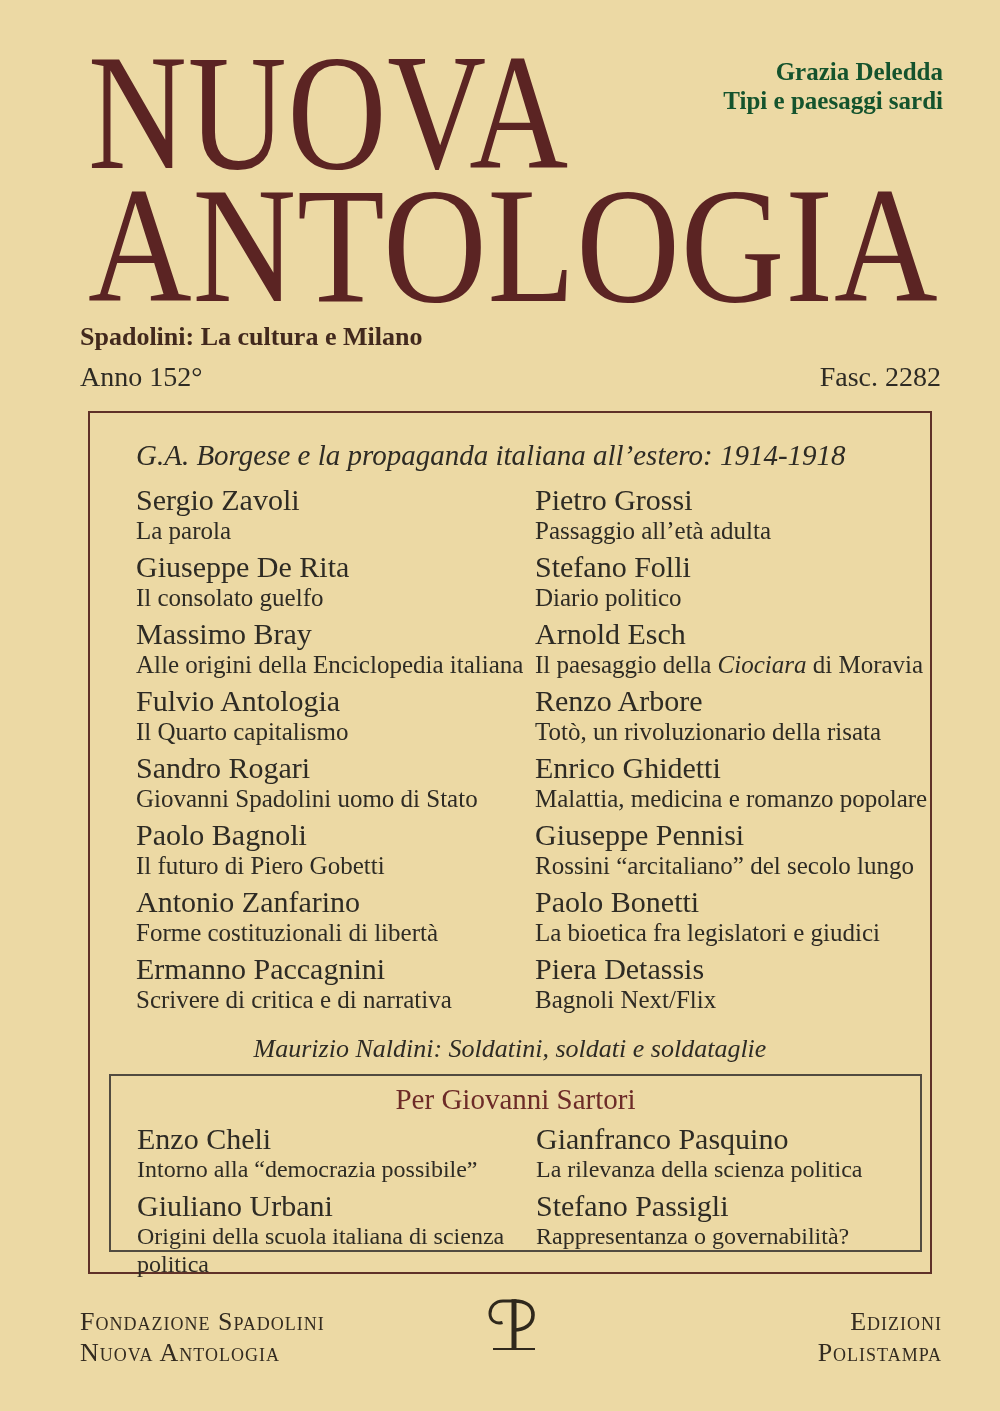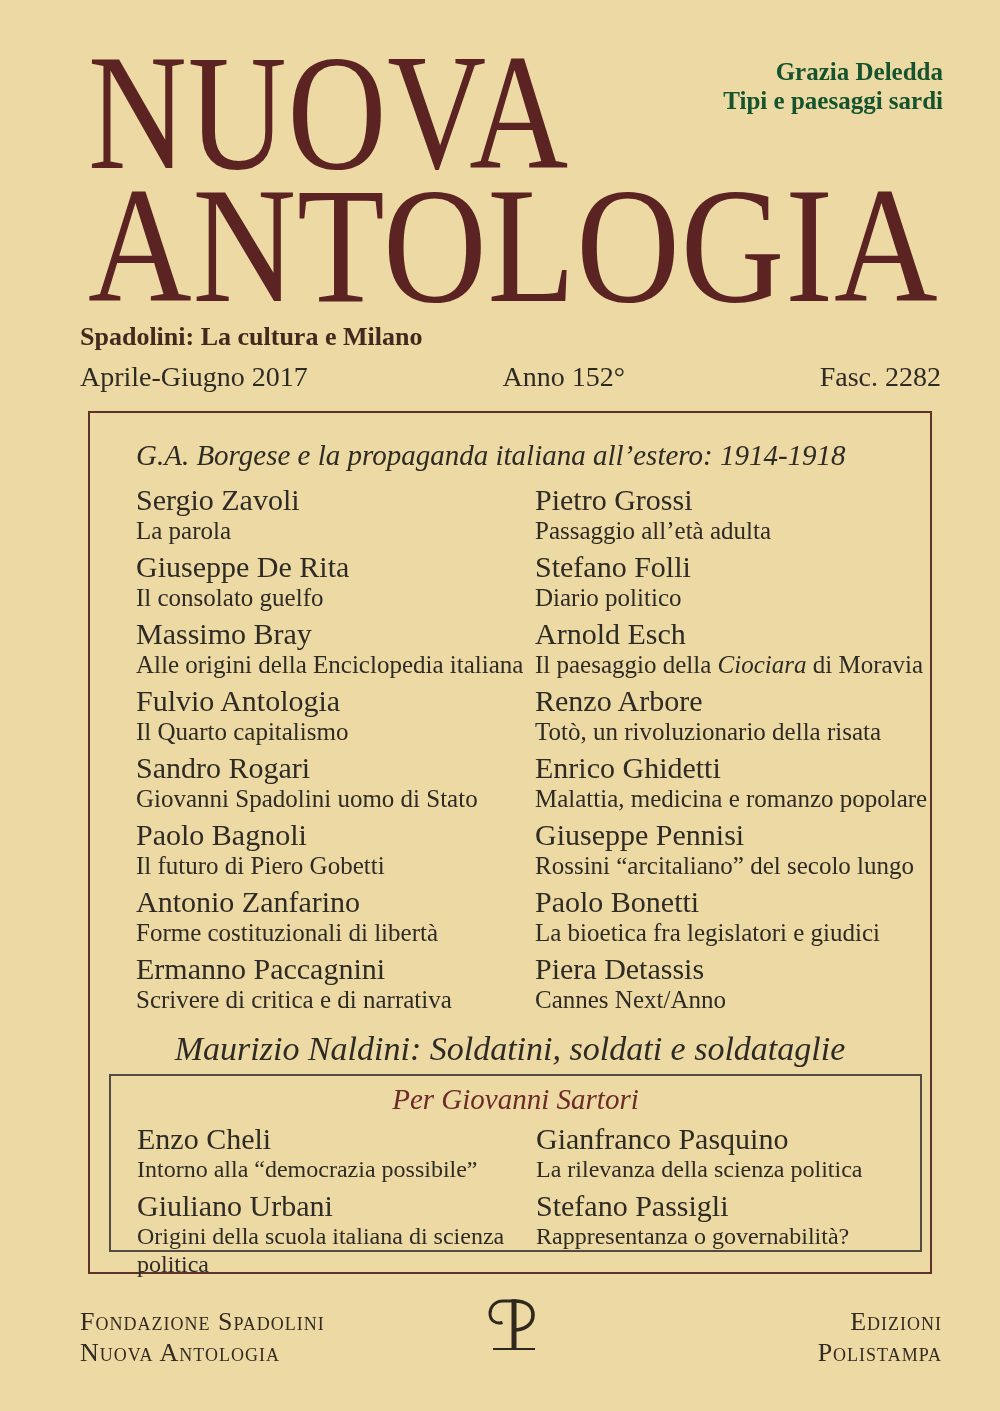--- a/index.html
+++ b/index.html
@@ -39,30 +39,30 @@
   .section-title{
     margin:24px 0 0 46px;font-style:italic;font-size:29px;line-height:36px;
   }
   .columns{display:flex;margin:10px 0 12px 46px;}
   .col-left{width:399px;}
   .col-right{flex:1;}
   .entry{margin-bottom:5px;}
   .entry-name{font-size:30px;line-height:34px;}
   .entry-work{font-size:25px;line-height:28px;}
   .center-line{
-    text-align:center;font-style:italic;font-size:34px;line-height:36px;
+    text-align:center;font-style:italic;font-size:26px;line-height:36px;
     margin-top:6px;
   }
   
   .sartori-box{
     position:absolute;left:19px;top:661px;width:809px;height:174px;
     border:2px solid #514b40;
   }
   .sartori-title{
-    text-align:center;font-style:italic;font-size:29px;line-height:30px;
+    text-align:center;font-size:29px;line-height:30px;
     margin-top:8px;color:#6d2b28;
   }
   .sartori-cols{display:flex;margin:8px 0 0 26px;}
   .s-col-left{width:399px;}
   .s-col-right{flex:1;}
   .s-entry{margin-bottom:6px;}
   .s-entry .entry-name{line-height:33px;}
   .s-entry .entry-work{font-size:24px;line-height:28px;}
   
   .footer-left{
@@ -84,21 +84,20 @@
   <div>Grazia Deledda</div>
   <div>Tipi e paesaggi sardi</div>
 </div>
 
 <div class="title-line title-line1">NUOVA</div>
 <div class="title-line title-line2">ANTOLOGIA</div>
 
 <div class="subtitle">Spadolini: La cultura e Milano</div>
 
 <div class="issue-row">
-  <span>Aprile-Giugno 2017</span>
   <span>Anno 152°</span>
   <span>Fasc. 2282</span>
 </div>
 
 <div class="contents-box">
   <div class="section-title">G.A. Borgese e la propaganda italiana all’estero: 1914-1918</div>
 
   <div class="columns">
     <div class="col-left">
         <div class="entry">
@@ -158,21 +157,21 @@
         <div class="entry">
           <div class="entry-name">Giuseppe Pennisi</div>
           <div class="entry-work"><span>Rossini “arcitaliano” del secolo lungo</span></div>
         </div>
         <div class="entry">
           <div class="entry-name">Paolo Bonetti</div>
           <div class="entry-work"><span>La bioetica fra legislatori e giudici</span></div>
         </div>
         <div class="entry">
           <div class="entry-name">Piera Detassis</div>
-          <div class="entry-work"><span>Cannes Next/Anno</span></div>
+          <div class="entry-work"><span>Bagnoli Next/Flix</span></div>
         </div>
       </div>
   </div>
 
   <div class="center-line">Maurizio Naldini: Soldatini, soldati e soldataglie</div>
 
   <div class="sartori-box">
     <div class="sartori-title">Per Giovanni Sartori</div>
     <div class="sartori-cols">
       <div class="s-col-left">

